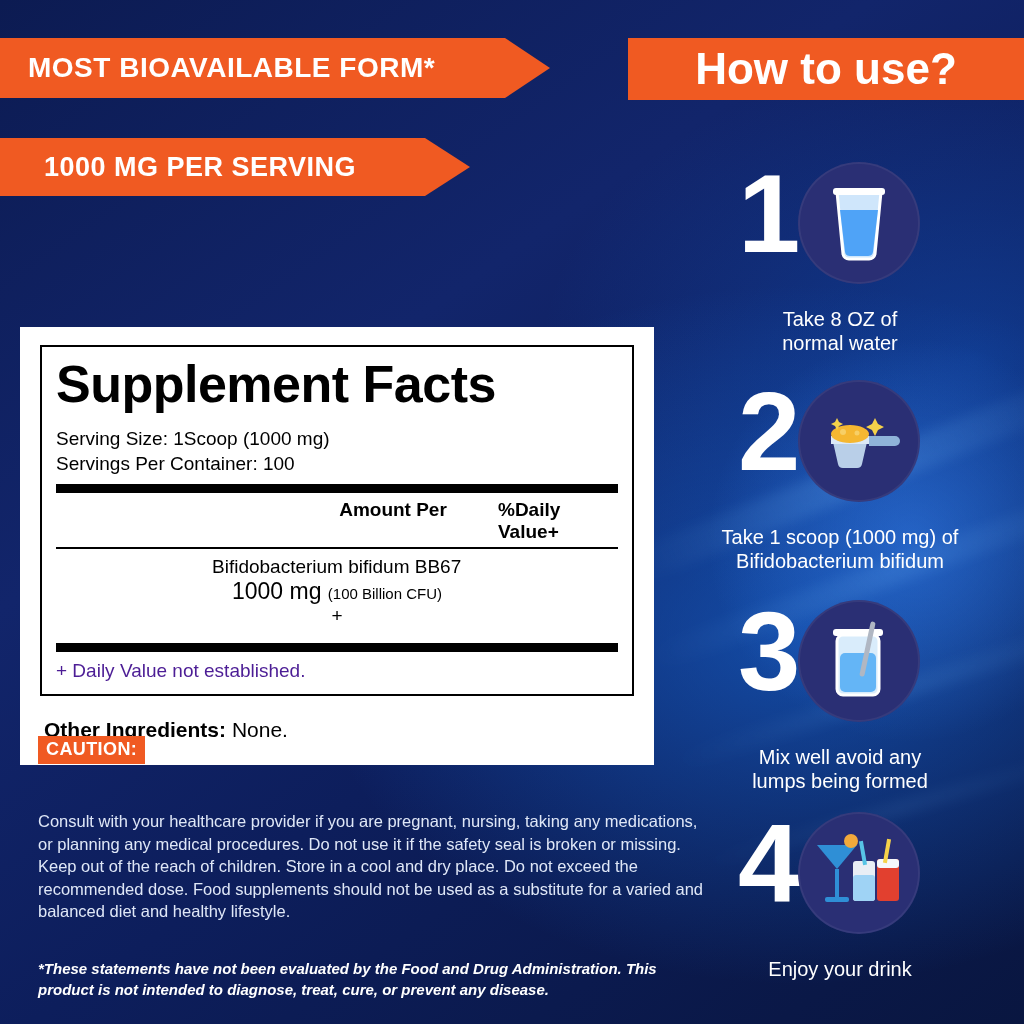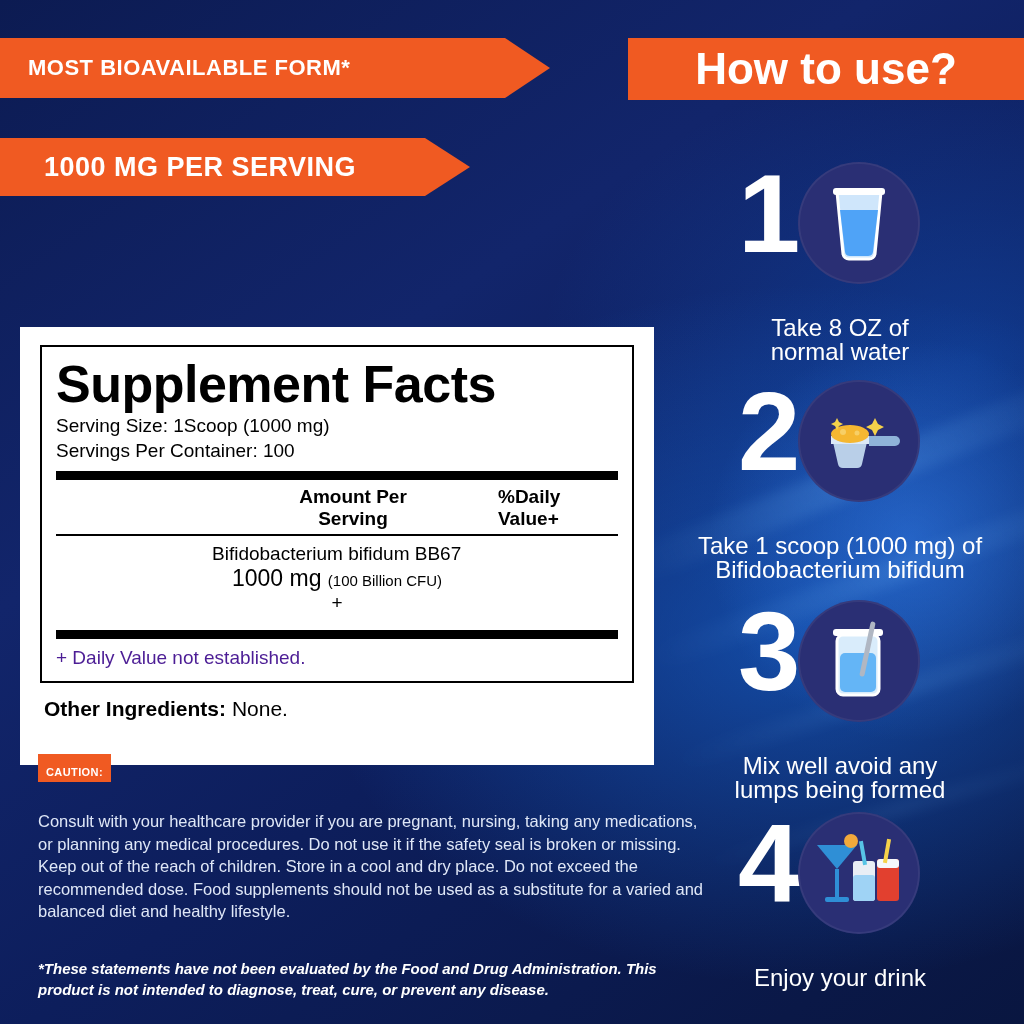--- a/index.html
+++ b/index.html
@@ -41,21 +41,21 @@
     background: #f05a22;
     color: #ffffff;
     display: flex;
     align-items: center;
     font-weight: bold;
     letter-spacing: .5px;
   }
   .ribbon.r1 {
     left: 0; top: 38px; height: 60px; width: 550px;
     padding-left: 28px;
-    font-size: 22px;
+    font-size: 28px;
     clip-path: polygon(0 0, 505px 0, 550px 50%, 505px 100%, 0 100%);
   }
   .ribbon.r2 {
     left: 0; top: 138px; height: 58px; width: 470px;
     padding-left: 44px;
     font-size: 27px;
     clip-path: polygon(0 0, 425px 0, 470px 50%, 425px 100%, 0 100%);
   }
   .howto-banner {
     position: absolute;
@@ -80,55 +80,55 @@
     padding: 8px 14px 10px 14px;
     background: #fff;
   }
   .sf-title {
     font-family: "Liberation Sans", sans-serif;
     font-weight: bold;
     font-size: 52px;
     line-height: 58px;
     color: #000;
     letter-spacing: -0.5px;
-    margin-bottom: 0;
+    margin-bottom: 13px;
   }
   .sf-serving {
     font-size: 19px; color: #000; line-height: 25px;
   }
   .rule-thick { height: 9px; background: #000; margin: 8px 0 0 0; }
   .rule-thin { height: 2px; background: #000; margin: 0; }
   .sf-hdr {
     display: flex; justify-content: flex-end; align-items: flex-start;
     padding: 6px 0 4px 0;
-    font-weight: bold; font-size: 19px; color: #000; text-align: center; gap: 40px;
+    font-weight: bold; font-size: 19px; color: #000; text-align: center;
   }
   .sf-hdr .aps { width: 210px; line-height: 22px; }
   .sf-hdr .dv { width: 120px; line-height: 22px; text-align: left; }
   .sf-row {
     display: flex; align-items: center;
     padding: 6px 0 8px 0;
     font-size: 19px; color: #000; flex-direction: column;
   }
   .sf-row .name { width: 250px; line-height: 23px; }
   .sf-row .amt { flex: 1; font-size: 23px; }
   .sf-row .amt .cfu { font-size: 15px; text-align: center; }
   .sf-row .plus { width: 70px; text-align: center; font-size: 19px; }
   .sf-foot { font-size: 19px; color: #4c1d95; padding: 8px 0 2px 0; }
   .sf-other {
-    padding: 14px 4px 0 4px; font-size: 21px; color: #000;
+    padding: 14px 4px 0 4px; font-size: 21px; color: #000; margin-top: 8px;
   }
   .sf-other b { font-weight: bold; }
 
   
   .caution-tag {
-    position: absolute; left: 38px; top: 754px;
+    position: absolute; left: 38px; top: 736px;
     background: #f05a22; color: #fff;
-    font-size: 11px; font-weight: bold; letter-spacing: .4px;
-    padding: 12px 8px 4px 8px;
+    font-size: 18px; font-weight: bold; letter-spacing: .4px;
+    padding: 3px 8px 4px 8px;
   }
   .caution-text {
     position: absolute; left: 38px; top: 810px; width: 665px;
     color: #dfe7f7; font-size: 16.5px; line-height: 22.5px;
   }
   .disclaimer {
     position: absolute; left: 38px; top: 958px; width: 670px;
     color: #ffffff; font-size: 15px; line-height: 21px;
     font-style: italic; font-weight: bold;
   }
@@ -142,22 +142,22 @@
     letter-spacing: -4px;
   }
   .step .circle {
     position: absolute; left: 138px; top: 0;
     width: 122px; height: 122px; border-radius: 50%;
     background: #2a2f74;
     box-shadow: inset 0 0 0 2px rgba(255,255,255,0.06);
     display: flex; align-items: center; justify-content: center;
   }
   .step .cap {
-    margin-top: 26px;
-    color: #ffffff; font-size: 24px; line-height: 24px;
+    margin-top: 17px;
+    color: #ffffff; font-size: 20px; line-height: 24px;
     text-align: center; width: 360px;
   }
   .s-1 { top: 162px; }
   .s-2 { top: 380px; }
   .s-3 { top: 600px; }
   .s-4 { top: 812px; }
   .s-2 .num, .s-3 .num, .s-4 .num { }
 </style>
 </head>
 <body>
@@ -182,21 +182,20 @@
 
   <div class="sf-outer">
     <div class="sf-box">
       <div class="sf-title">Supplement Facts</div>
       <div class="sf-serving">Serving Size: 1Scoop (1000 mg)</div>
       <div class="sf-serving">Servings Per Container: 100</div>
       <div class="rule-thick"></div>
       <div class="sf-hdr">
         <div class="aps">
           <div>Amount Per</div>
-          <div>Serving</div>
         </div>
         <div class="dv">
           <div>%Daily</div>
           <div>Value+</div>
         </div>
       </div>
       <div class="rule-thin"></div>
       <div class="sf-row">
         <div class="name">Bifidobacterium bifidum BB67</div>
         <div class="amt">

